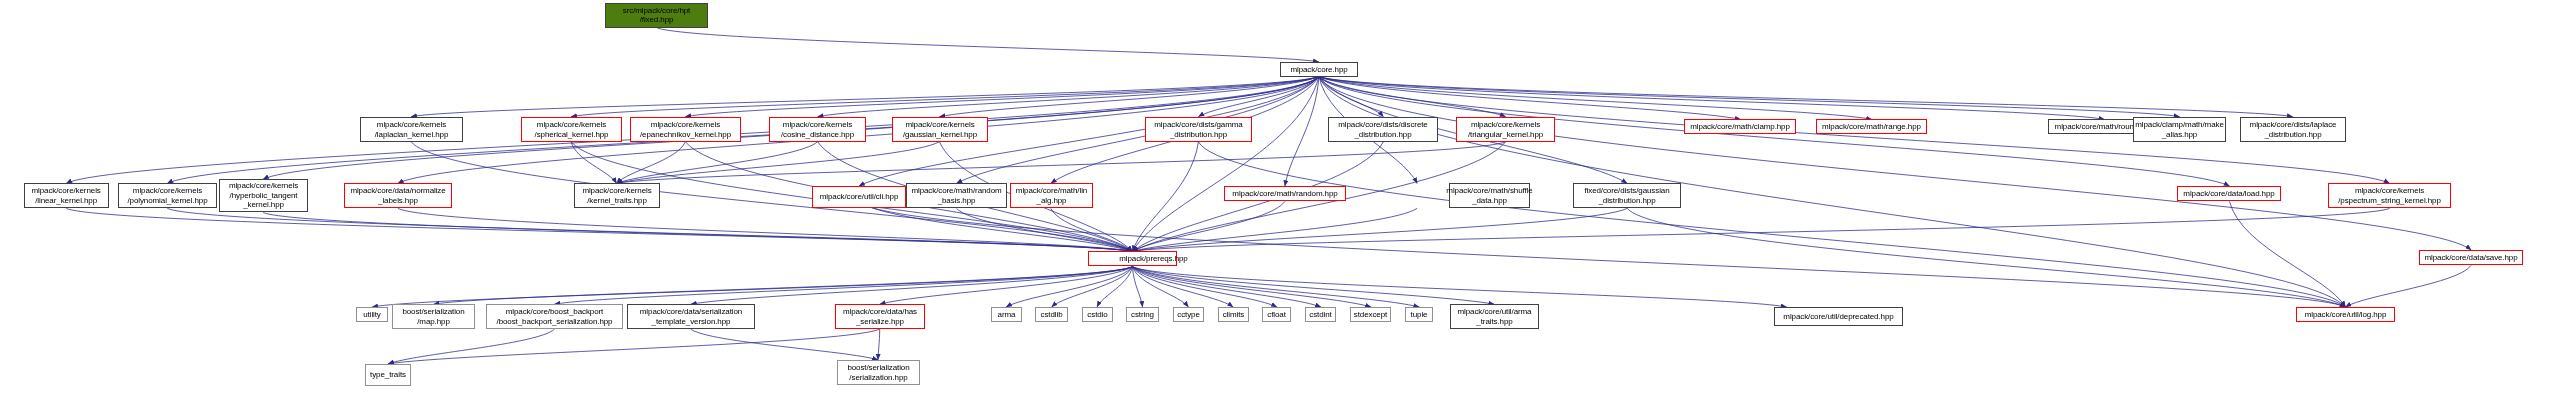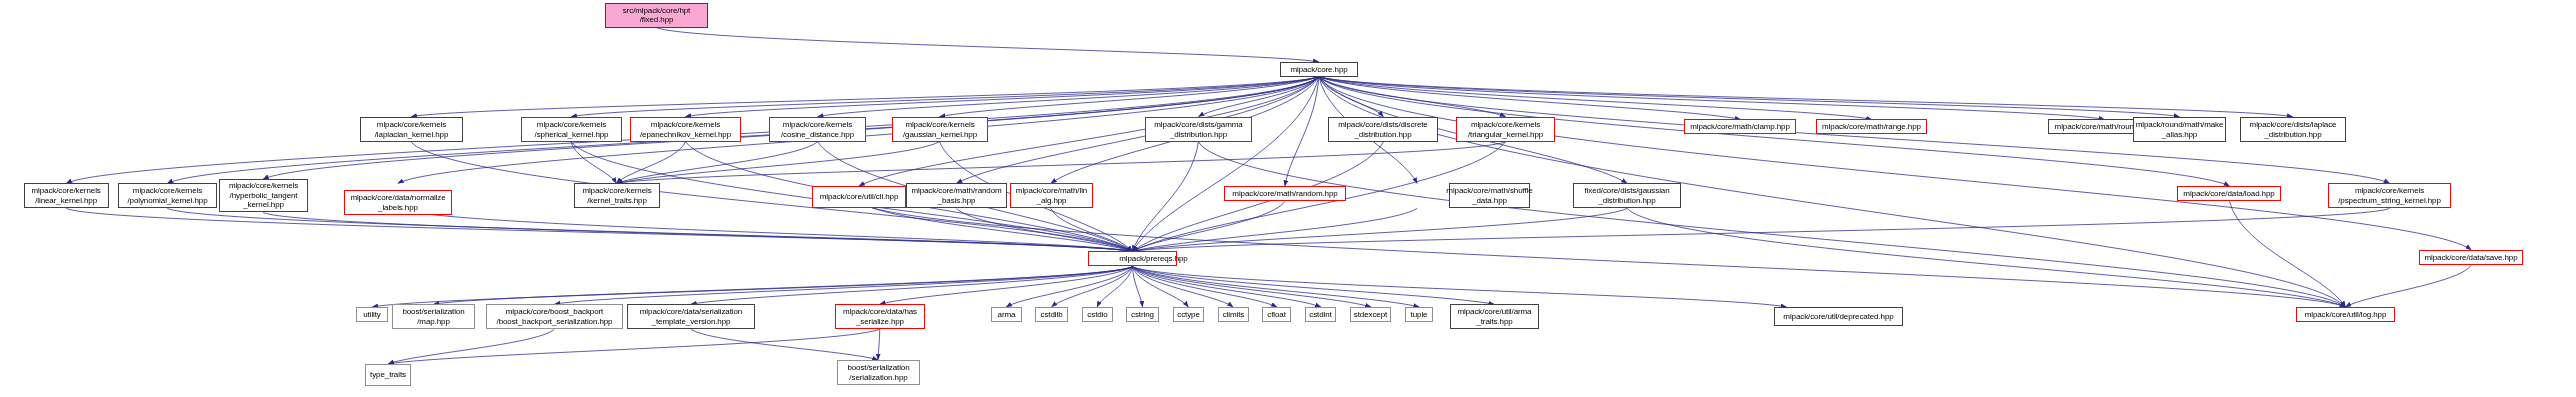--- a/index.html
+++ b/index.html
@@ -26,21 +26,21 @@
     font-size:8px;
     line-height:9.4px;
     letter-spacing:-0.1px;
     white-space:pre-line;
     padding:0.7px 2.1px;
     z-index:5;
   }
   .node.red{border:0.7px solid #ff0000;}
   .node.grey-b{border:0.7px solid #909090;}
   .node.root{
-    background:#f9a8d4;
+    background:#4d7c0f;
     border:0.7px solid #404040;
   }
   .node.thick{border-width:1px;border-color:#3c4347;}
 </style>
 </head>
 <body>
 
 <div id="canvas">
   <svg id="edges" viewBox="0 0 3710 573" preserveAspectRatio="none" xmlns="http://www.w3.org/2000/svg">
     <defs>
@@ -145,32 +145,32 @@
 /gaussian_kernel.hpp</div>
     <div class="node red" style="left: 1145px; top: 117px; width: 107px; height: 25px;">mlpack/core/dists/gamma
 _distribution.hpp</div>
     <div class="node thick" style="left: 1328px; top: 117px; width: 110px; height: 25px;">mlpack/core/dists/discrete
 _distribution.hpp</div>
     <div class="node red" style="left: 1456px; top: 117px; width: 99px; height: 25px;">mlpack/core/kernels
 /triangular_kernel.hpp</div>
     <div class="node red" style="left: 1684px; top: 119px; width: 112px; height: 15.3px;">mlpack/core/math/clamp.hpp</div>
     <div class="node red" style="left: 1816px; top: 119px; width: 111px; height: 15.3px;">mlpack/core/math/range.hpp</div>
     <div class="node" style="left: 2048px; top: 119px; width: 112px; height: 15.3px;">mlpack/core/math/round.hpp</div>
-    <div class="node" style="left: 2133px; top: 117px; width: 93px; height: 25px;">mlpack/round/math/make
+    <div class="node" style="left: 2133px; top: 117px; width: 93px; height: 25px;">mlpack/clamp/math/make
 _alias.hpp</div>
     <div class="node" style="left: 2240px; top: 117px; width: 106px; height: 25px;">mlpack/core/dists/laplace
 _distribution.hpp</div>
     <div class="node" style="left: 23.6px; top: 183px; width: 85px; height: 25px;">mlpack/core/kernels
 /linear_kernel.hpp</div>
     <div class="node" style="left: 118px; top: 183px; width: 99px; height: 25px;">mlpack/core/kernels
 /polynomial_kernel.hpp</div>
     <div class="node thick" style="left: 219px; top: 179px; width: 89px; height: 33px;">mlpack/core/kernels
 /hyperbolic_tangent
 _kernel.hpp</div>
-    <div class="node red" style="left: 344px; top: 190px; width: 108px; height: 25px;">mlpack/core/data/normalize
+    <div class="node red" style="left: 344px; top: 183px; width: 108px; height: 25px;">mlpack/core/data/normalize
 _labels.hpp</div>
     <div class="node" style="left: 574px; top: 183px; width: 86px; height: 25px;">mlpack/core/kernels
 /kernel_traits.hpp</div>
     <div class="node red" style="left: 812px; top: 186px; width: 94px; height: 22px;">mlpack/core/util/cli.hpp</div>
     <div class="node thick" style="left: 906px; top: 183px; width: 101px; height: 25px;">mlpack/core/math/random
 _basis.hpp</div>
     <div class="node red" style="left: 1010px; top: 183px; width: 83px; height: 25px;">mlpack/core/math/lin
 _alg.hpp</div>
     <div class="node red" style="left: 1224px; top: 186px; width: 122px; height: 15.3px;">mlpack/core/math/random.hpp</div>
     <div class="node" style="left: 1449px; top: 183px; width: 81px; height: 25px;">mlpack/core/math/shuffle

